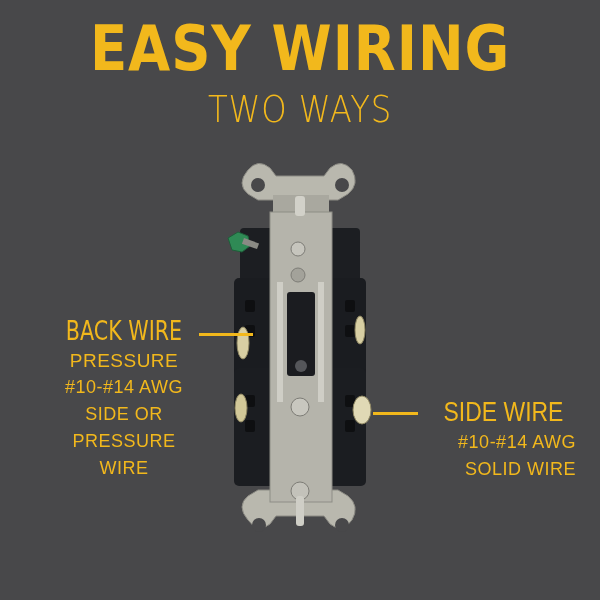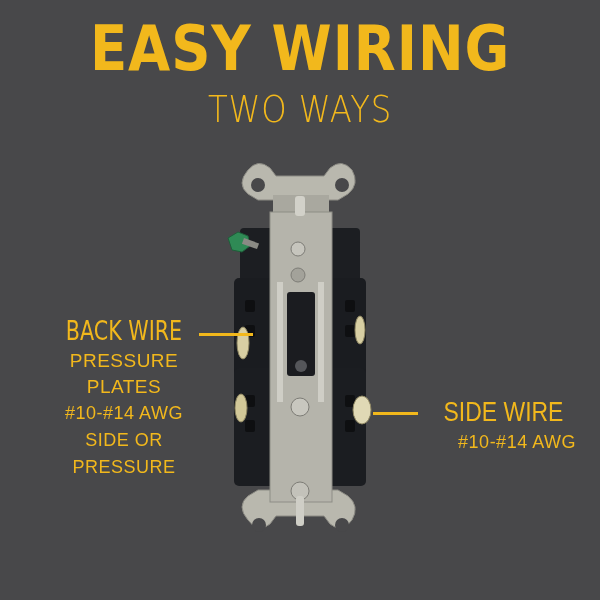--- a/index.html
+++ b/index.html
@@ -117,22 +117,23 @@
     <ellipse cx="362" cy="410" rx="9" ry="14" fill="#e0d9b5" stroke="#8f8763"></ellipse>
   </g>
 </svg>
 
 <div class="leader" style="left:199px; top:333px; width:54px;"></div>
 <div class="leader" style="left:373px; top:412px; width:45px;"></div>
 
 <div class="left-callout ink">
   <div class="lc-head">BACK WIRE</div>
   <div class="lc-bold">PRESSURE</div>
-  <div class="lc-bold">PLATES</div>
   <div class="lc-spec">#10-#14 AWG</div>
   <div class="lc-spec">SIDE OR</div>
   <div class="lc-spec">PRESSURE</div>
+  <div class="lc-spec">WIRE</div>
 </div>
 
 <div class="right-callout ink">
   <div class="rc-head">SIDE WIRE</div>
   <div class="rc-spec">#10-#14 AWG</div>
+  <div class="rc-spec">SOLID WIRE</div>
 </div>
 
 </body></html>

